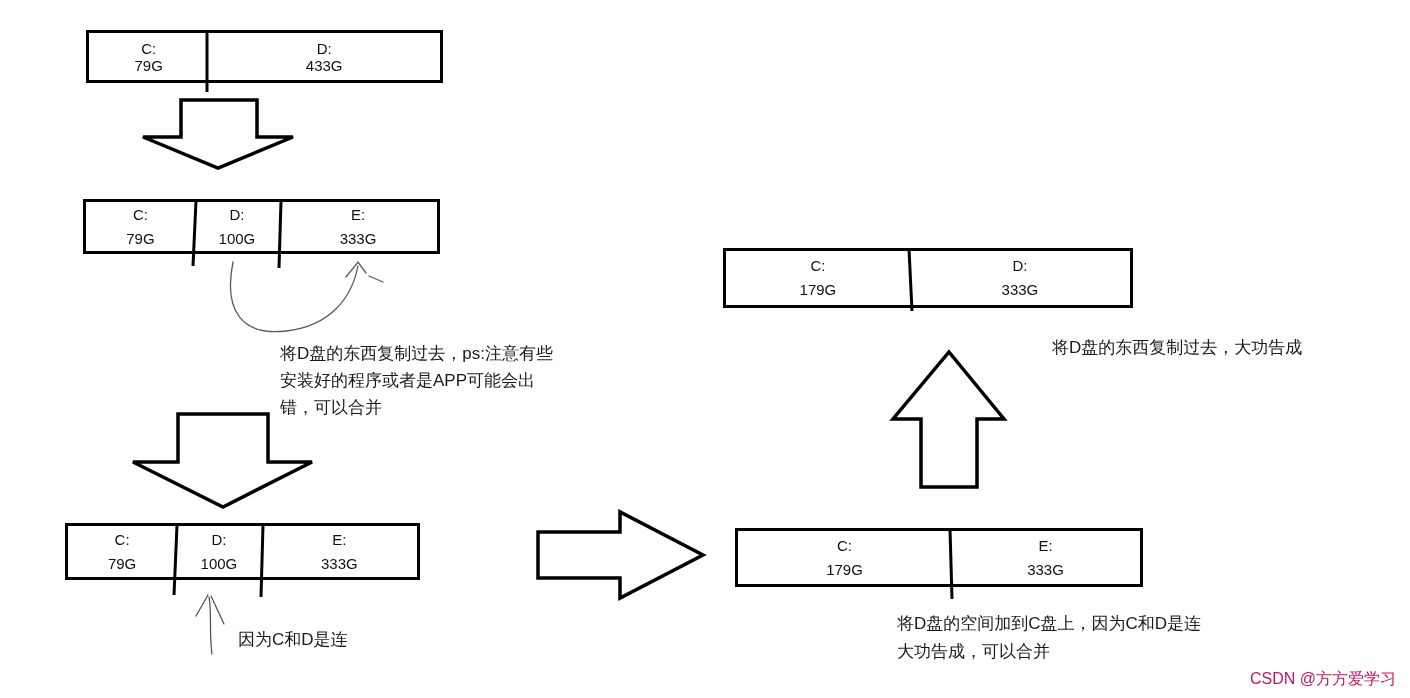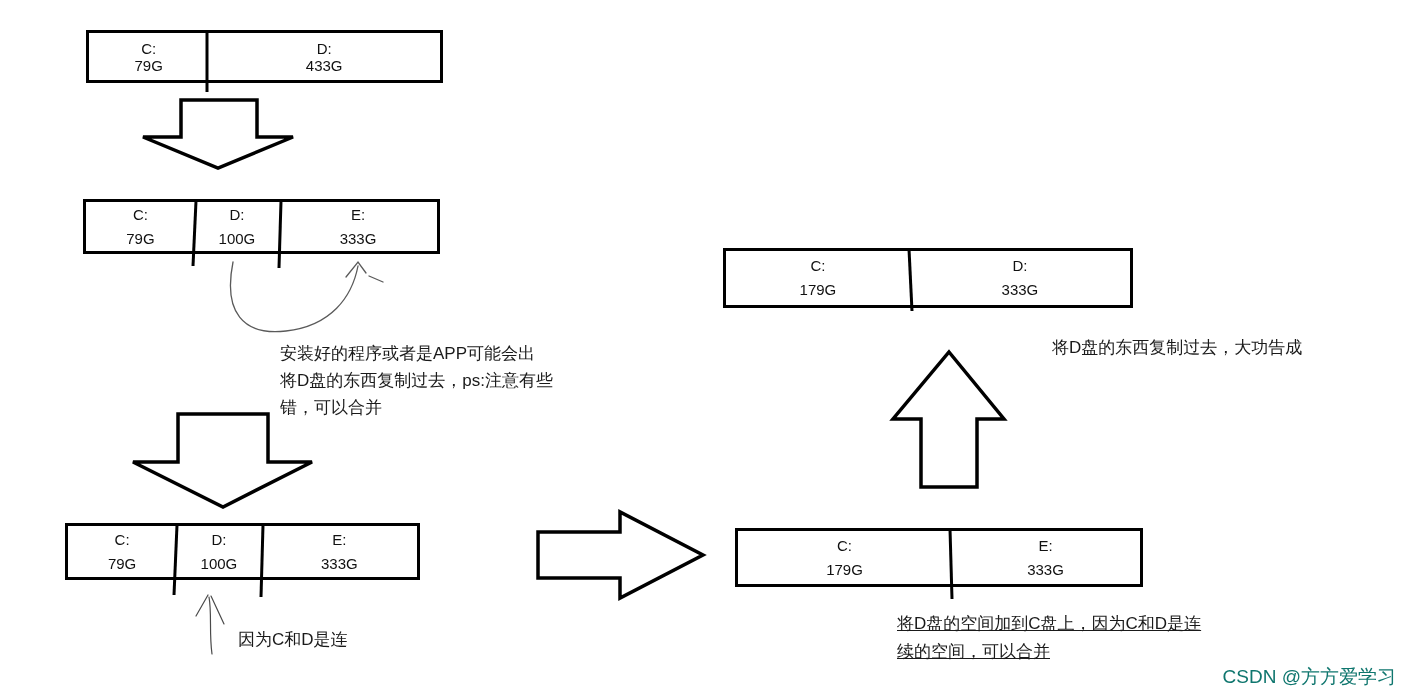--- a/index.html
+++ b/index.html
@@ -39,22 +39,22 @@
   }
   #svg-overlay{
     position:absolute;
     left:0;top:0;
     z-index:2;
     pointer-events:none;
   }
   .watermark{
     position:absolute;
     right:14px;bottom:8px;
-    font-size:19px;
-    color:#0f766e;
+    font-size:16px;
+    color:#be185d;
     text-shadow:1px 1px 0 #ffffff;
     z-index:3;
   }
 </style>
 </head>
 <body>
 
 <div id="canvas">
 
   <div class="disk-box tight" style="left:86px;top:30px;width:357px;height:53px;">
@@ -146,29 +146,29 @@
     </g>
 
     <g fill="none" stroke="#4a4a4a" stroke-width="1.2" stroke-linecap="round">
       <path d="M 212 654 C 209 633, 212 614, 209 597"></path>
       <path d="M 196 616 L 208 595"></path>
       <path d="M 211 596 L 224 624"></path>
     </g>
   </svg>
 
   <div class="note" style="left:280px;top:340px;">
+    <div>将D盘的东西复制过去，ps:注意有些</div>
     <div>安装好的程序或者是APP可能会出</div>
-    <div>将D盘的东西复制过去，ps:注意有些</div>
     <div>错，可以合并</div>
   </div>
 
   <div class="note" style="left:238px;top:626px;">因为C和D是连</div>
 
-  <div class="note" style="left:897px;top:610px;line-height:28px;text-decoration:underline;">
+  <div class="note" style="left:897px;top:610px;line-height:28px;">
     <div>将D盘的空间加到C盘上，因为C和D是连</div>
-    <div>续的空间，可以合并</div>
+    <div>大功告成，可以合并</div>
   </div>
 
   <div class="note" style="left:1052px;top:334px;">将D盘的东西复制过去，大功告成</div>
 
   <div class="watermark">CSDN @方方爱学习</div>
 
 </div>
 
 </body></html>

